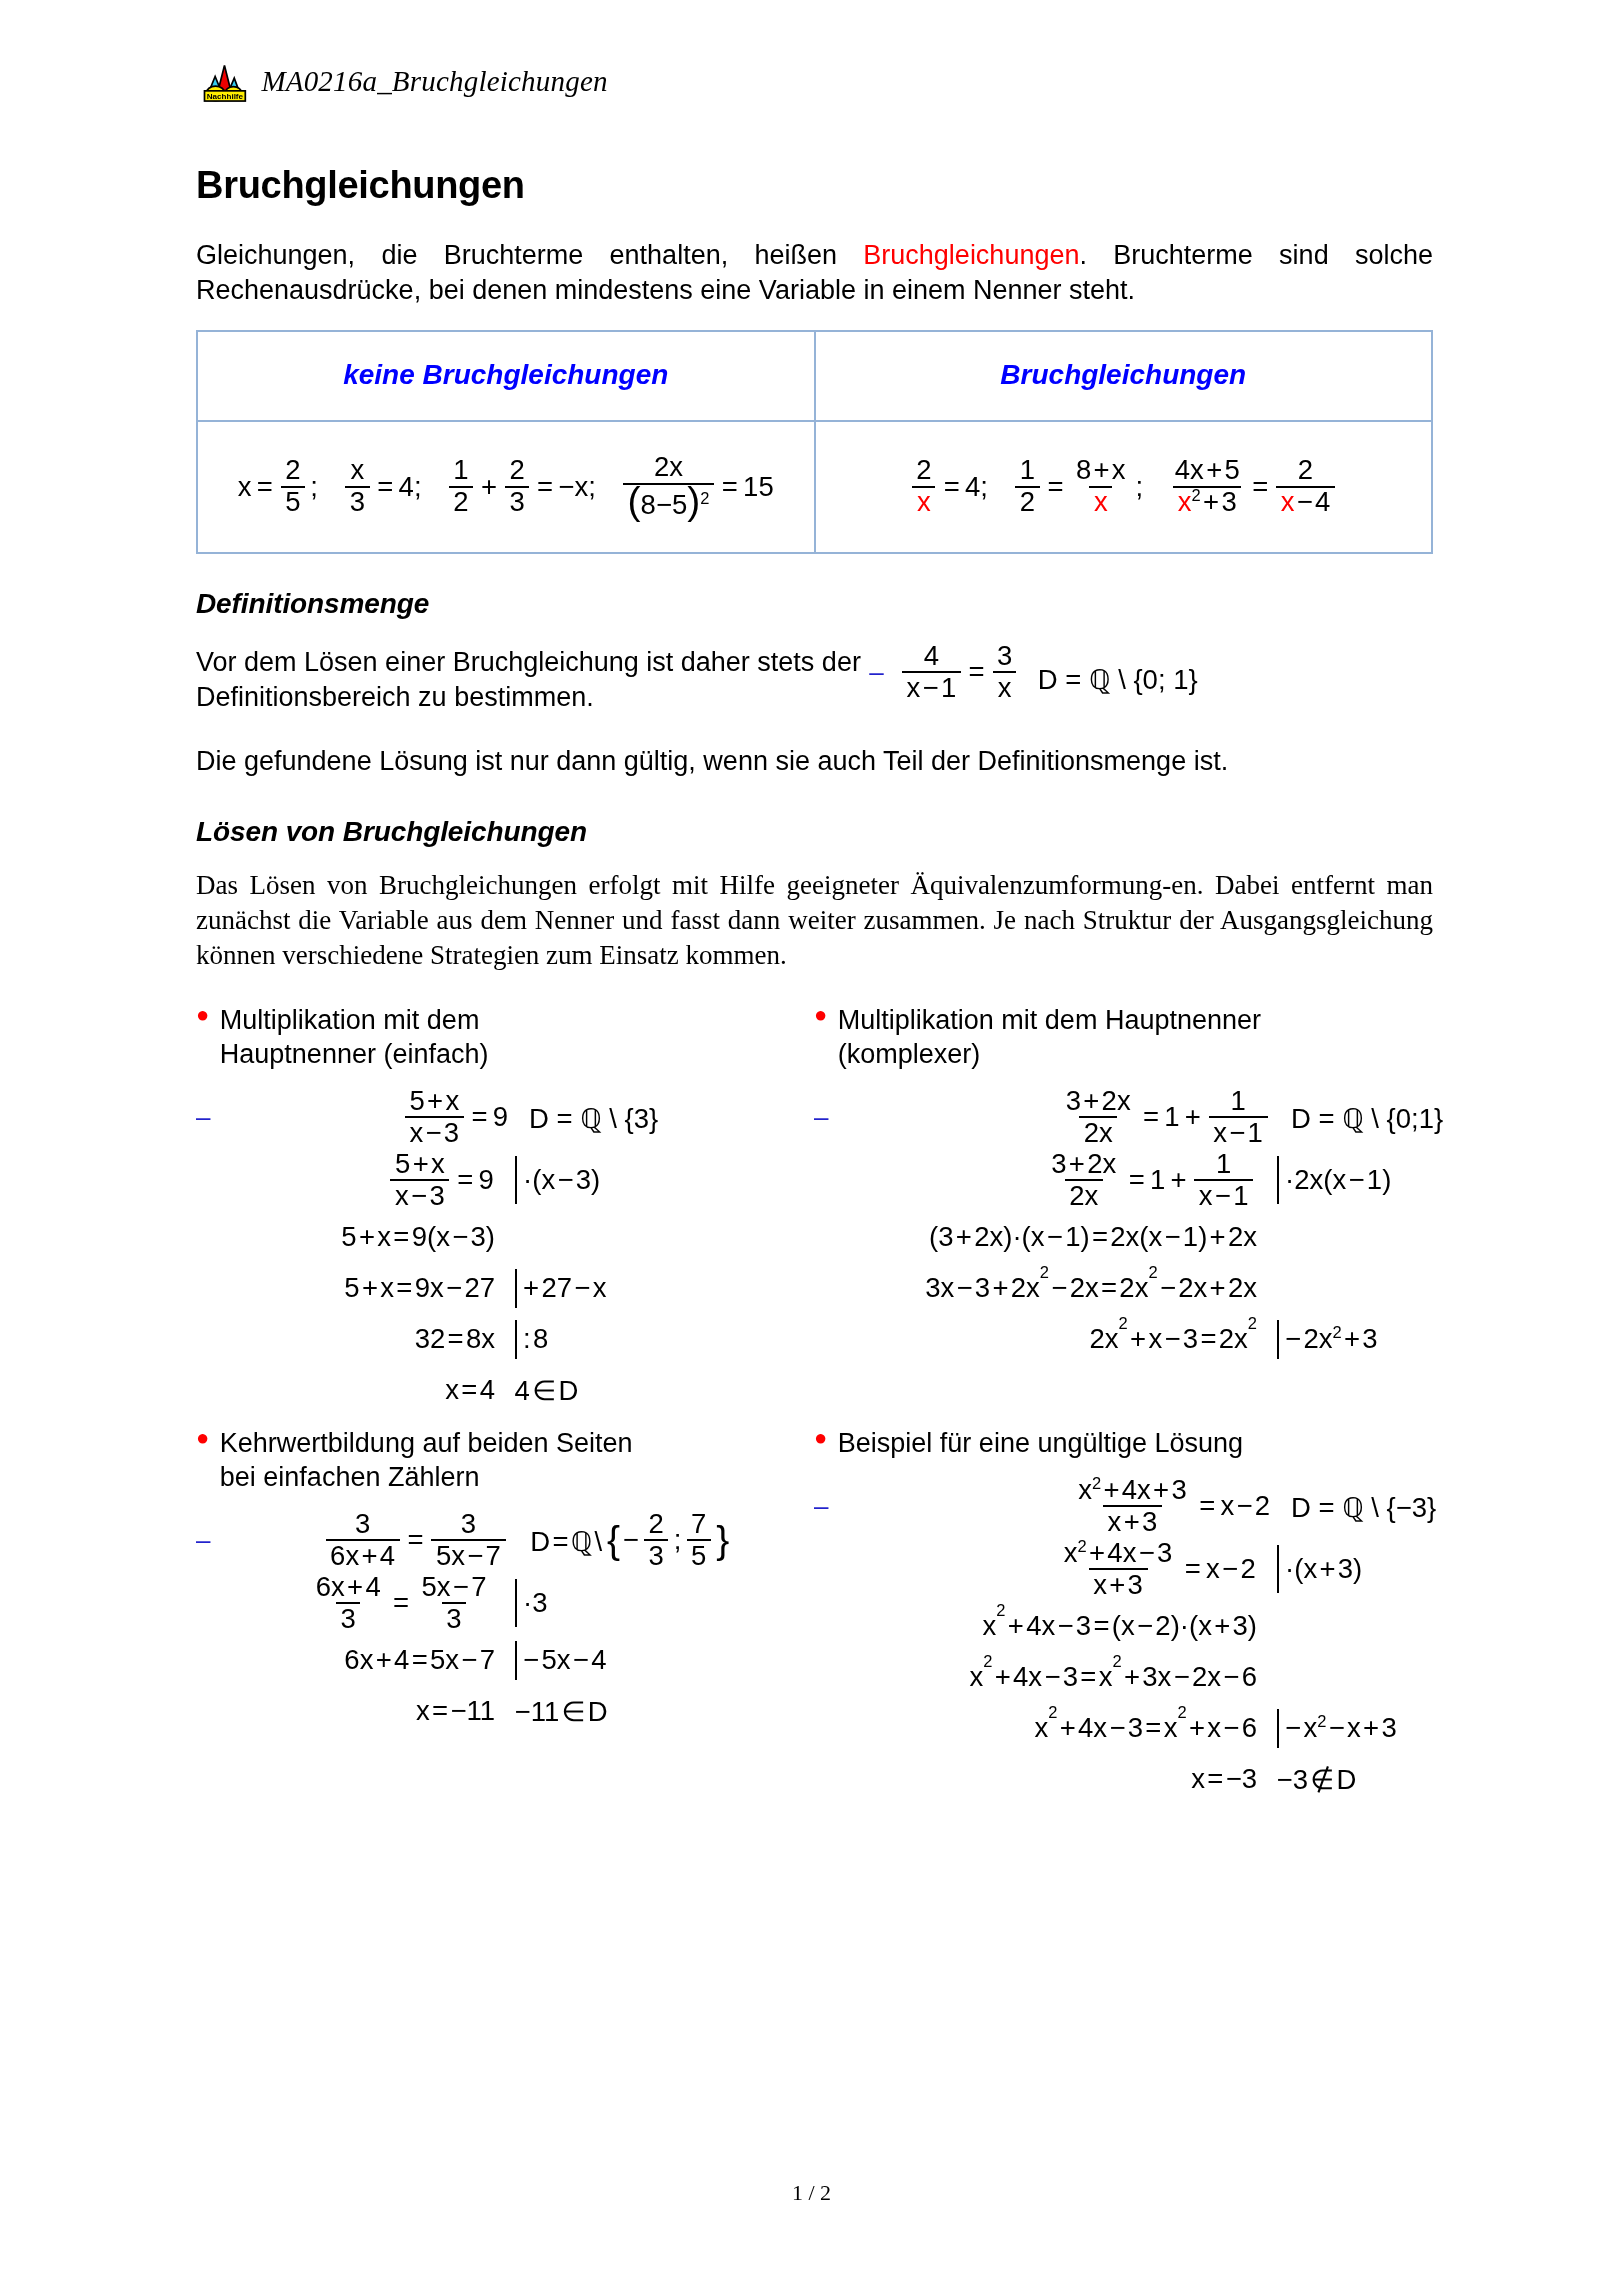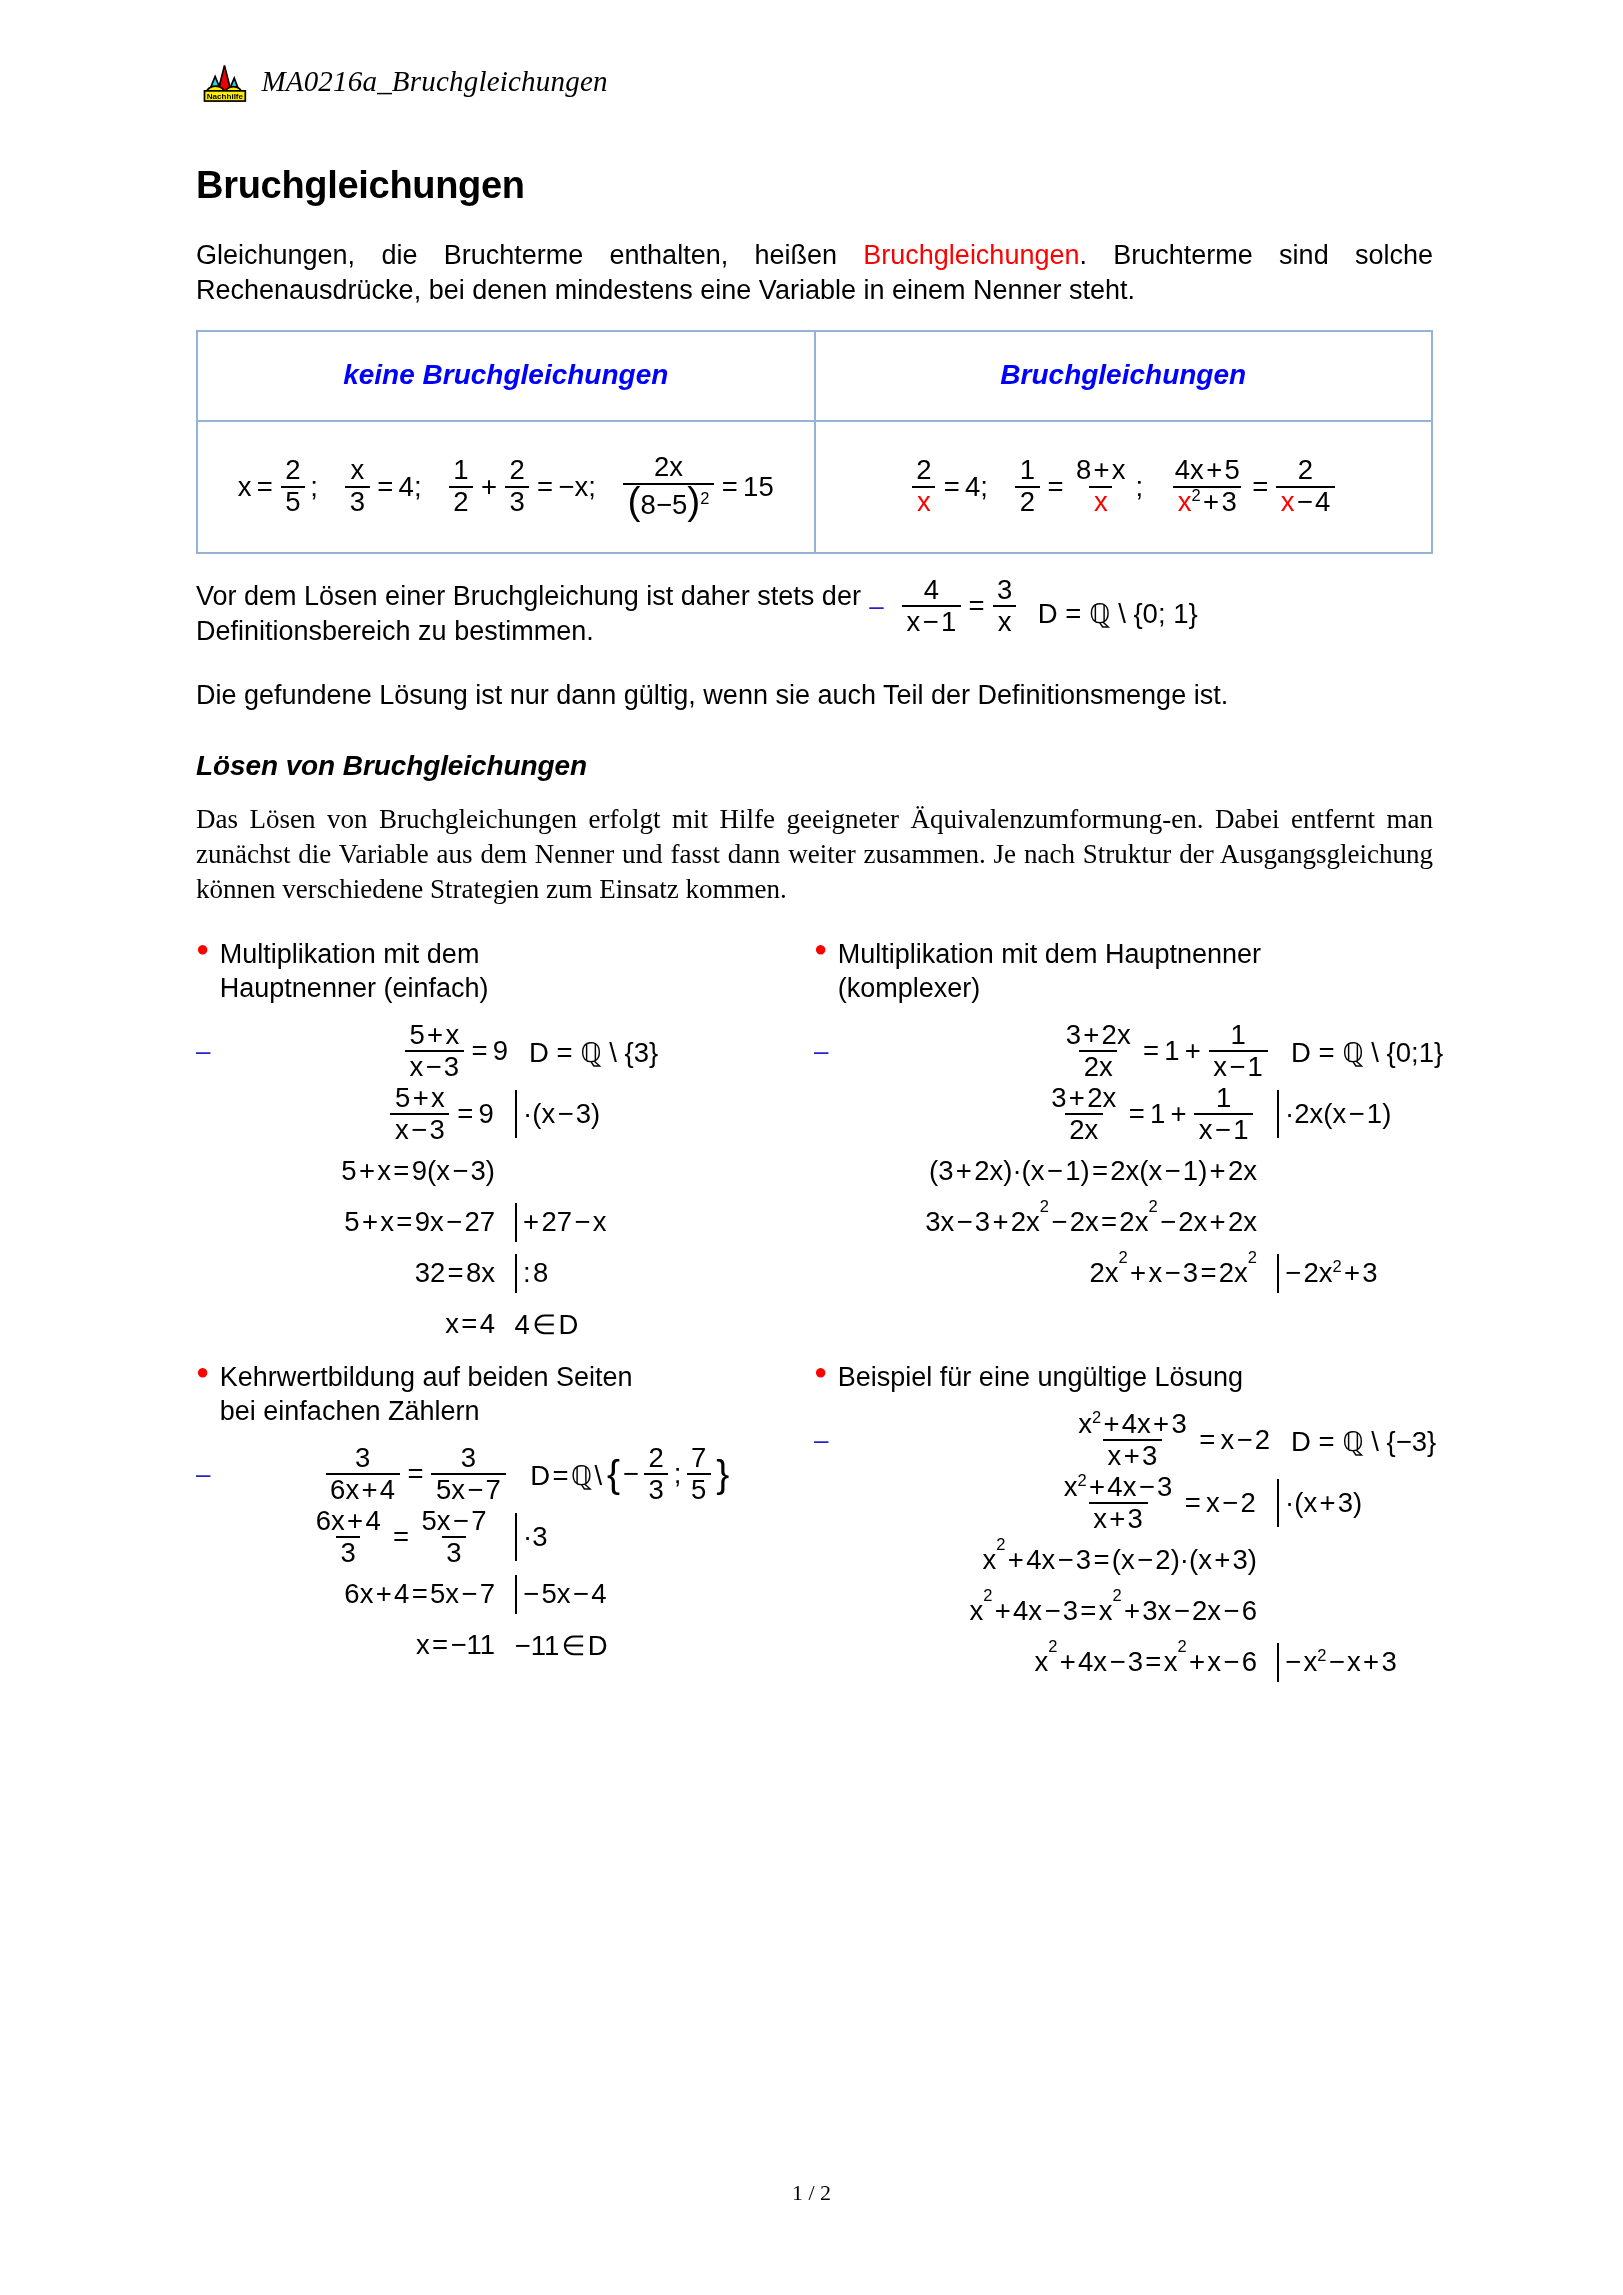--- a/index.html
+++ b/index.html
@@ -202,20 +202,21 @@
                     <span class="num">2</span>
                     <span class="den"><span class="redx">x</span> − 4</span>
                   </span>
                 </span>
           </div>
         </td>
       </tr>
     </tbody>
       </table>
 
+    <h2 class="sec" style="margin-top:34px;">Definitionsmenge</h2>
 
 
     <div class="def-split" style="margin-top:25px;">
       <div class="txt">Vor dem Lösen einer Bruchgleichung ist daher stets der Definitionsbereich zu bestimmen.</div>
       <div class="fx">
         <span class="bdash">–</span>
         <span class="mrow">
           <span class="frac">
               <span class="num">4</span>
               <span class="den">x − 1</span>
@@ -527,20 +528,25 @@
 
           <div class="eqline tight">
             <span class="lead"></span>
             <span class="eq">x<sup class="exp">2</sup> + 4x − 3 = x<sup class="exp">2</sup> + x − 6</span>
             <span class="note">
               <span class="vbar short"></span>
               <span>− x<sup class="exp">2</sup> − x + 3</span>
               </span>
           </div>
 
+          <div class="eqline tight">
+            <span class="lead"></span>
+            <span class="eq">x = −3</span>
+            <span class="note">−3 ∉ D</span>
+          </div>
         </div>
       </div>
     </div>
 
   </div>
 
   <div class="footer">1 / 2</div>
 </div>
 
 

